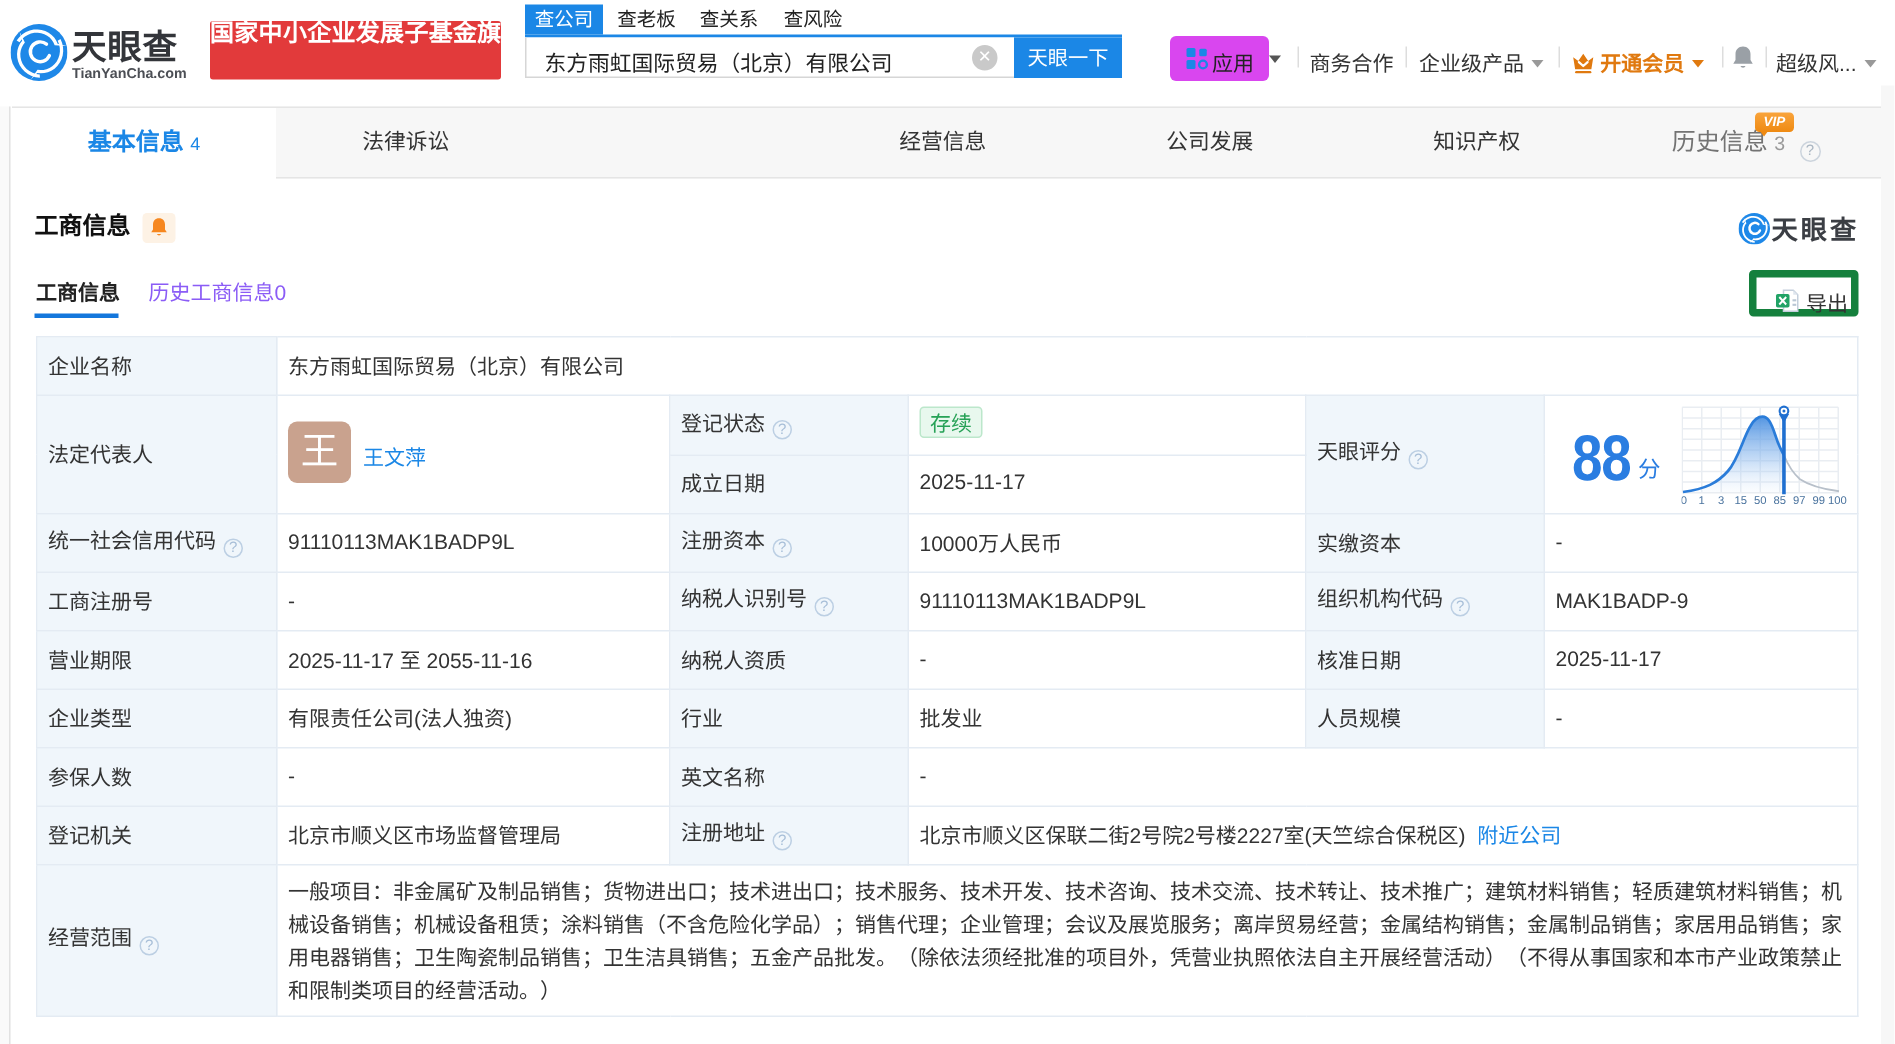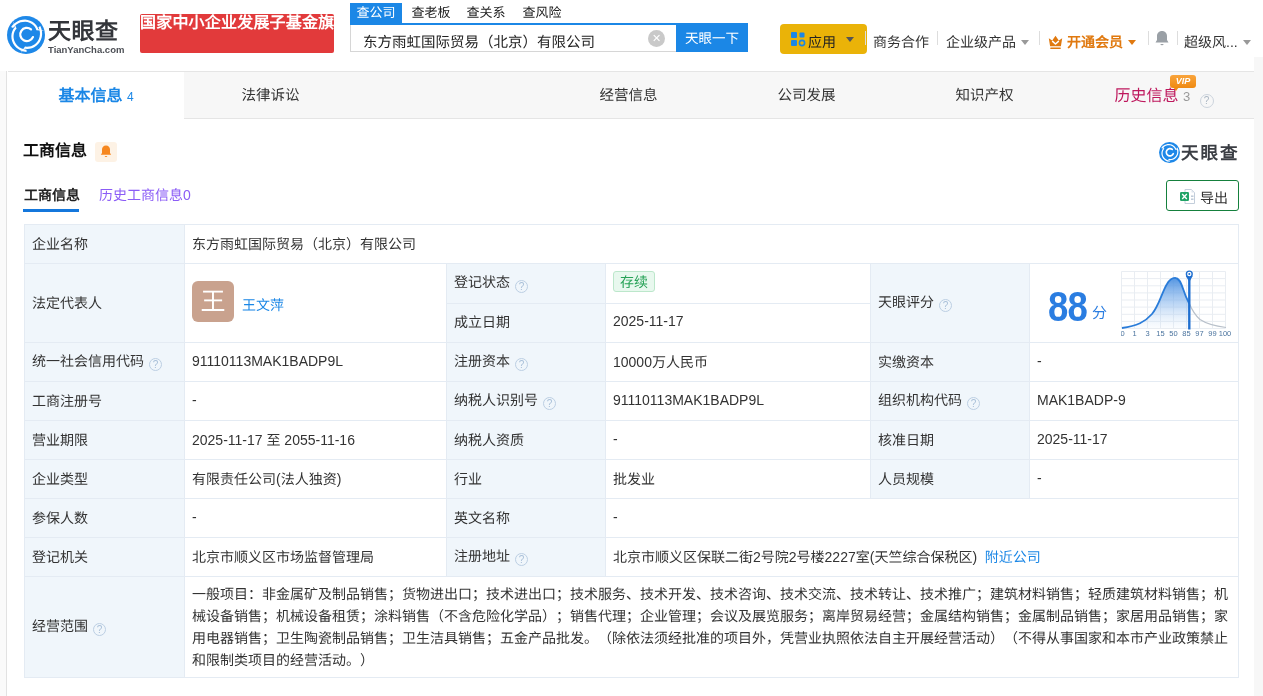--- a/index.html
+++ b/index.html
@@ -17,21 +17,21 @@
   .redbox .l2 { font-size:16px; font-weight:bold; letter-spacing:0.2px; margin-top:0; line-height:17px; white-space:nowrap; }
 
   .stab { position:absolute; top:3px; height:20px; line-height:20px; font-size:13px; color:#222; text-align:center; }
   .stab.active { background:#1b87e6; color:#fff; width:52px; }
   .sline { position:absolute; left:350px; top:22.5px; width:398px; height:2.5px; background:#1b87e6; }
   .sinput { position:absolute; left:350px; top:25px; width:326px; height:27px; border-left:1px solid #d6d6d6; border-right:none; border-bottom:1px solid #d6d6d6; background:#fff; }
   .sinput span { position:absolute; left:12px; top:5px; font-size:14.5px; color:#222; }
   .sclear { position:absolute; left:648px; top:30px; width:17px; height:17px; border-radius:50%; background:#c9c9c9; color:#fff; font-size:11px; text-align:center; line-height:17px; }
   .sbtn { position:absolute; left:676px; top:25px; width:72px; height:27px; background:#1b87e6; color:#fff; font-size:13.5px; text-align:center; line-height:27px; }
 
-  .nav-chip { position:absolute; left:780px; top:24px; width:87px; height:30px; background:#eab308; border-radius:4px; }
+  .nav-chip { position:absolute; left:780px; top:24px; width:66px; height:30px; background:#d946ef; border-radius:4px; }
   .nav-chip .t { position:absolute; left:28px; top:7px; font-size:14px; color:#222; }
   .nav-item { position:absolute; top:31px; font-size:14px; color:#333; }
   .nav-sep { position:absolute; top:31px; width:1px; height:14px; background:#ddd; }
   .caret { display:inline-block; width:0; height:0; border-left:4.5px solid transparent; border-right:4.5px solid transparent; border-top:5px solid #555; vertical-align:middle; margin-left:5px; margin-bottom:2px; }
   .caret.gray { border-top-color:#999; }
   .caret.orange { border-top-color:#e0790f; }
   .vip-link { color:#e0790f; font-weight:bold; }
 
   
   #gutter-l { position:absolute; left:0; top:71px; width:7px; height:625px; background:#fafafa; border-right:1px solid #e2e2e2; }
@@ -43,21 +43,21 @@
   #tabbar .tab.active { background:#fff; color:#1b87e6; font-weight:bold; font-size:16px; border-bottom:1px solid #fff; height:48px; }
 
   
   .sec-title { position:absolute; left:23px; top:137px; font-size:16px; font-weight:bold; color:#111; }
   .bell-chip { position:absolute; left:95px; top:142px; width:22px; height:20px; background:#fdf2e5; border-radius:3px; }
   .tyclogo-s { position:absolute; left:1159px; top:141px; width:90px; white-space:nowrap; }
   .tyclogo-s .t { position:absolute; left:22px; top:-2px; font-size:17.5px; font-weight:bold; color:#3b3e44; letter-spacing:2px; }
   .subtab1 { position:absolute; left:24px; top:184px; font-size:14px; color:#222; font-weight:bold; }
   .subtab2 { position:absolute; left:99px; top:184px; font-size:14px; color:#8b5cf6; }
   .subtab-line { position:absolute; left:23px; top:209px; width:56px; height:3px; background:#1477dc; }
-  .export-btn { position:absolute; left:1166px; top:180px; width:73px; height:31px; border:1px solid #15803d; border-radius:3px; background:#fff; }
+  .export-btn { position:absolute; left:1166px; top:180px; width:73px; height:31px; border:5px solid #15803d; border-radius:3px; background:#fff; }
   .export-btn .t { position:absolute; left:33px; top:6px; font-size:14px; color:#333; }
 
   
   #tbl { position:absolute; left:24px; top:224px; width:1214px; border-collapse:collapse; table-layout:fixed; }
   #tbl td { border:1px solid #e4ebf3; font-size:14px; color:#333; padding:0 0 3px 7px; vertical-align:middle; }
   #tbl td.lbl { background:#f0f6fb; }
   #tbl tr { height:39px; }
   .qm { display:inline-block; width:13px; height:13px; border:1.5px solid #bccfe3; border-radius:50%; color:#a8bfd8; font-size:10px; line-height:11.5px; text-align:center; vertical-align:-2.5px; margin-left:5px; background:transparent; box-sizing:border-box; }
   .tag-green { display:inline-block; height:21px; line-height:20px; padding:0 6px; background:#e8f8ee; border:1px solid #bce7cb; border-radius:3px; color:#27a257; font-size:14px; }
   .blue-link { color:#1b87e6; text-decoration:none; }
@@ -130,21 +130,21 @@
 <div id="gutter-l"></div>
 <div id="gutter-r"></div>
 
 <div id="tabbar">
   <div class="tab active" style="left:0px;width:176px;">基本信息 <span style="font-size:12px;font-weight:normal;">4</span></div>
   <div class="tab" style="left:173px;width:179px;">法律诉讼</div>
   <div class="tab" style="left:709px;width:179px;">公司发展</div>
   <div class="tab" style="left:531px;width:179px;">经营信息</div>
   <div class="tab" style="left:887px;width:179px;">知识产权</div>
   <div class="tab" style="left:1066px;width:180px;font-size:16px;">
-    <span style="color:#be185d;">历史信息</span> <span style="color:#999;font-size:13px;">3</span>
+    <span style="color:#737373;">历史信息</span> <span style="color:#999;font-size:13px;">3</span>
     <span class="qm" style="border-color:#ccd4dd;color:#aab6c2;width:14px;height:14px;">?</span>
     <div style="position:absolute;left:96px;top:3px;width:26px;height:13px;background:linear-gradient(180deg,#f9a43c,#ef8a12);border-radius:3px;color:#fff;font-size:9px;font-weight:bold;font-style:italic;line-height:13px;">VIP</div>
     <div style="position:absolute;left:99px;top:15px;width:0;height:0;border-left:3px solid transparent;border-right:3px solid transparent;border-top:4px solid #ef8a12;"></div>
   </div>
 </div>
 
 <div class="sec-title">工商信息</div>
 <div class="bell-chip">
   <svg class="abs" style="left:5px;top:3px" width="12" height="14" viewBox="0 0 12 14">
     <path d="M6 0.5 C3.5 0.5 2 2.3 2 4.6 L2 8 L0.8 9.8 L11.2 9.8 L10 8 L10 4.6 C10 2.3 8.5 0.5 6 0.5 Z" fill="#f6871f"></path>

